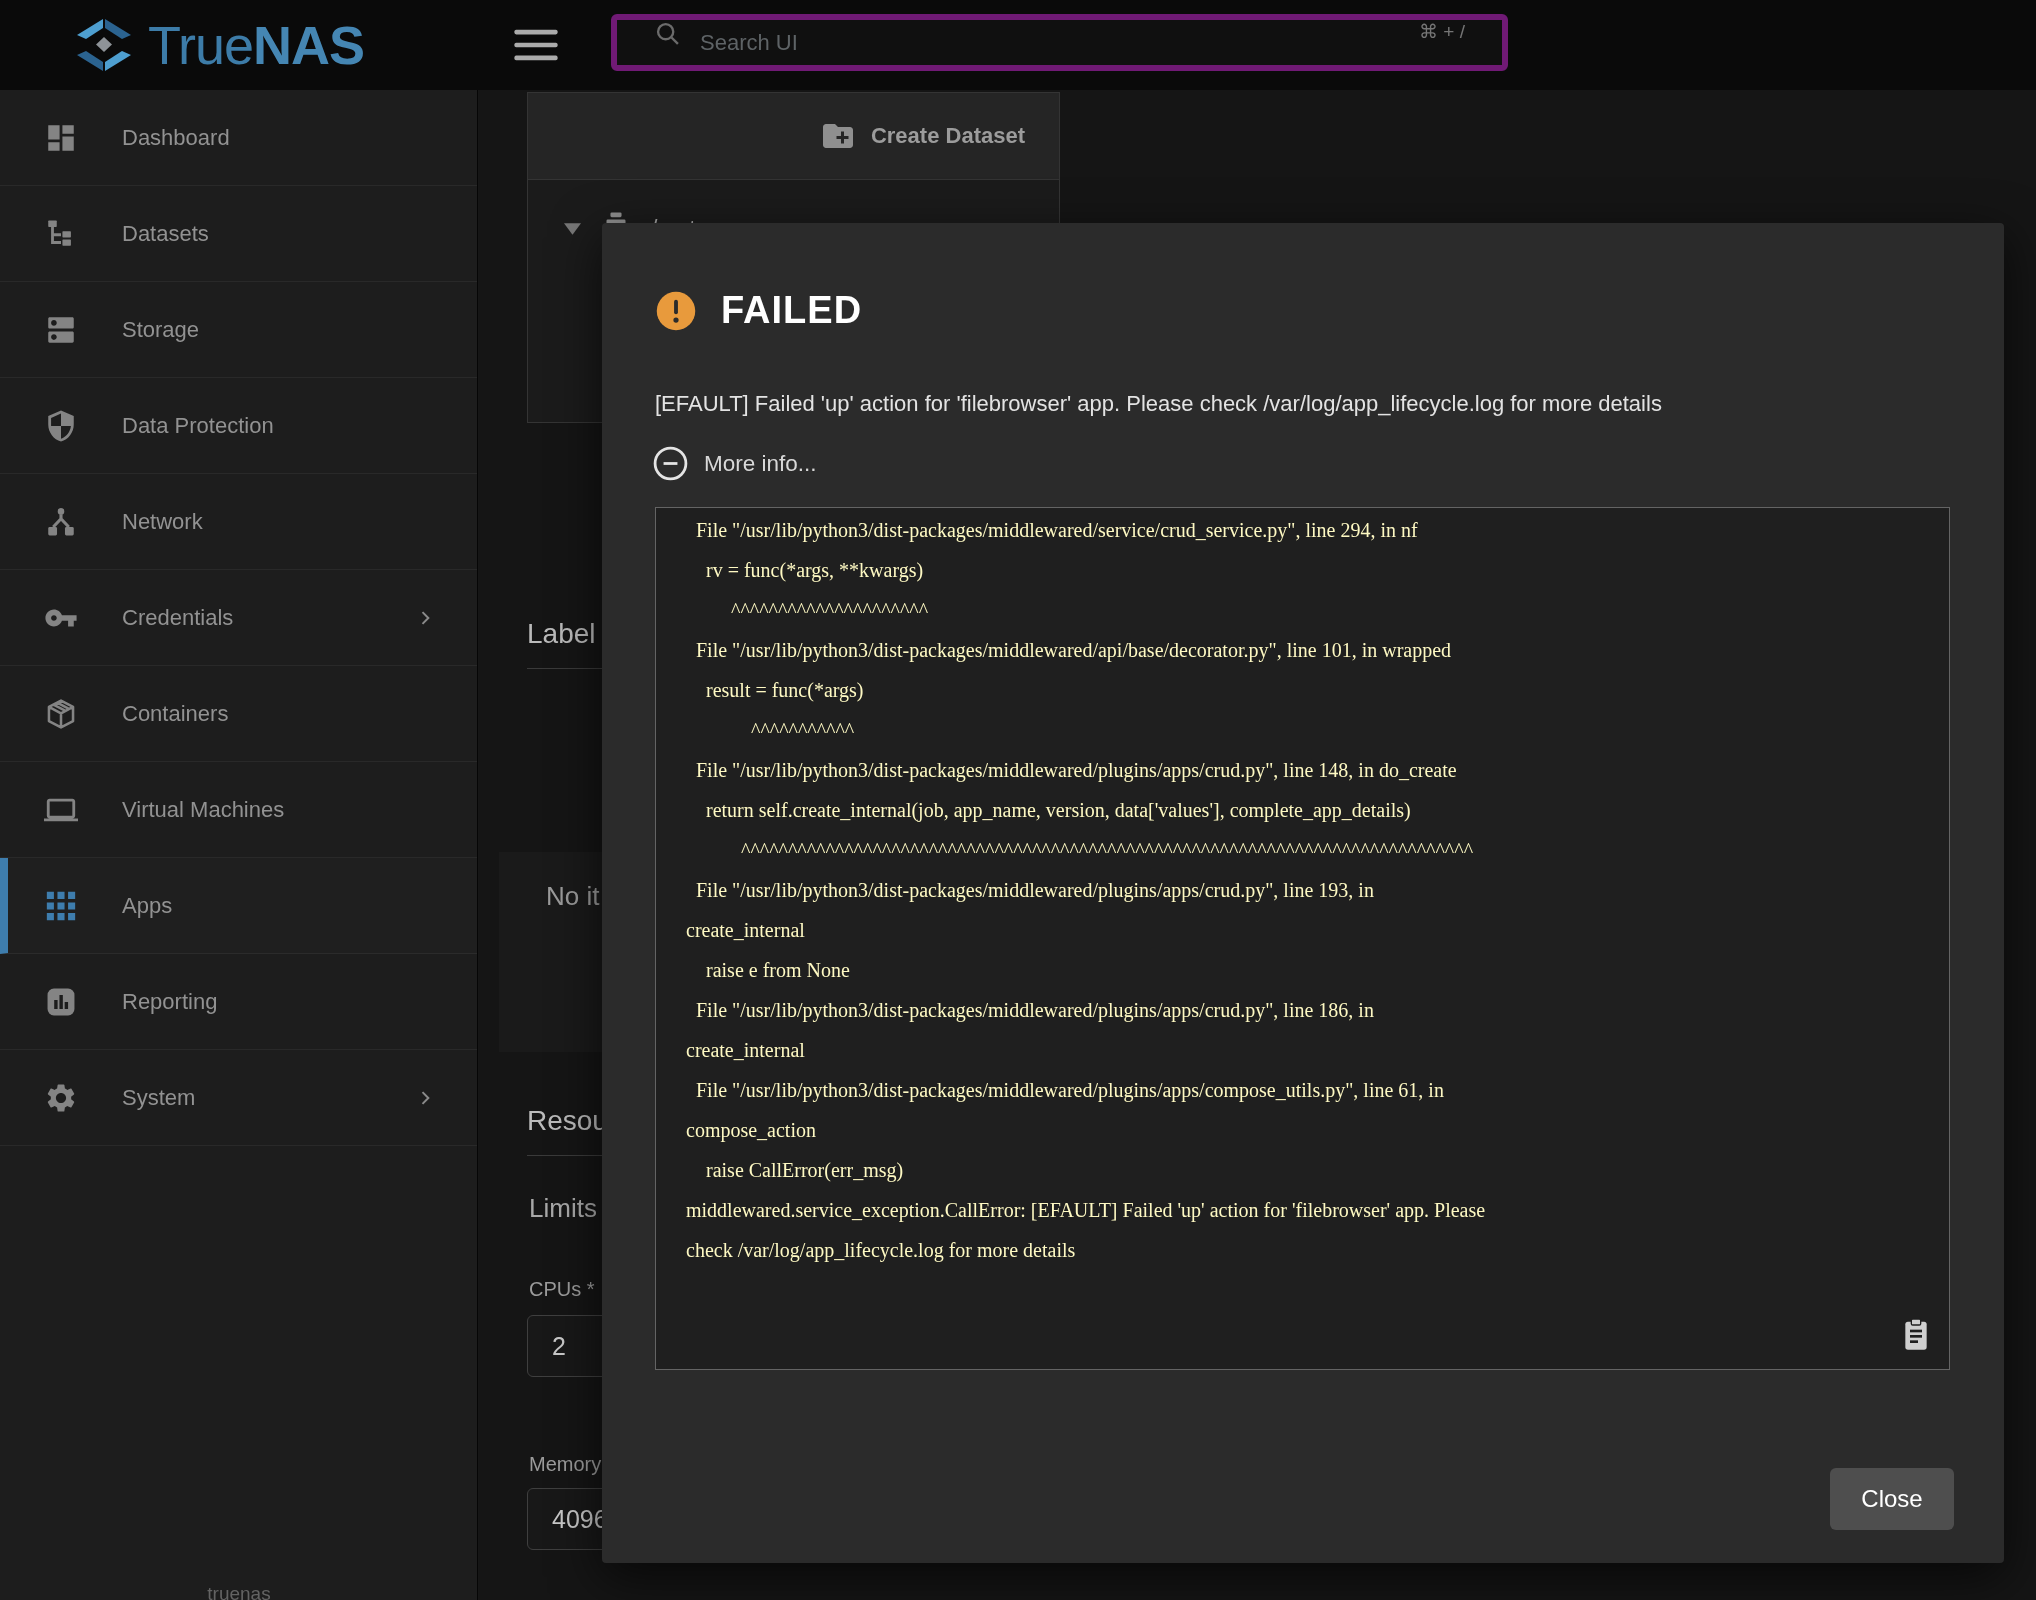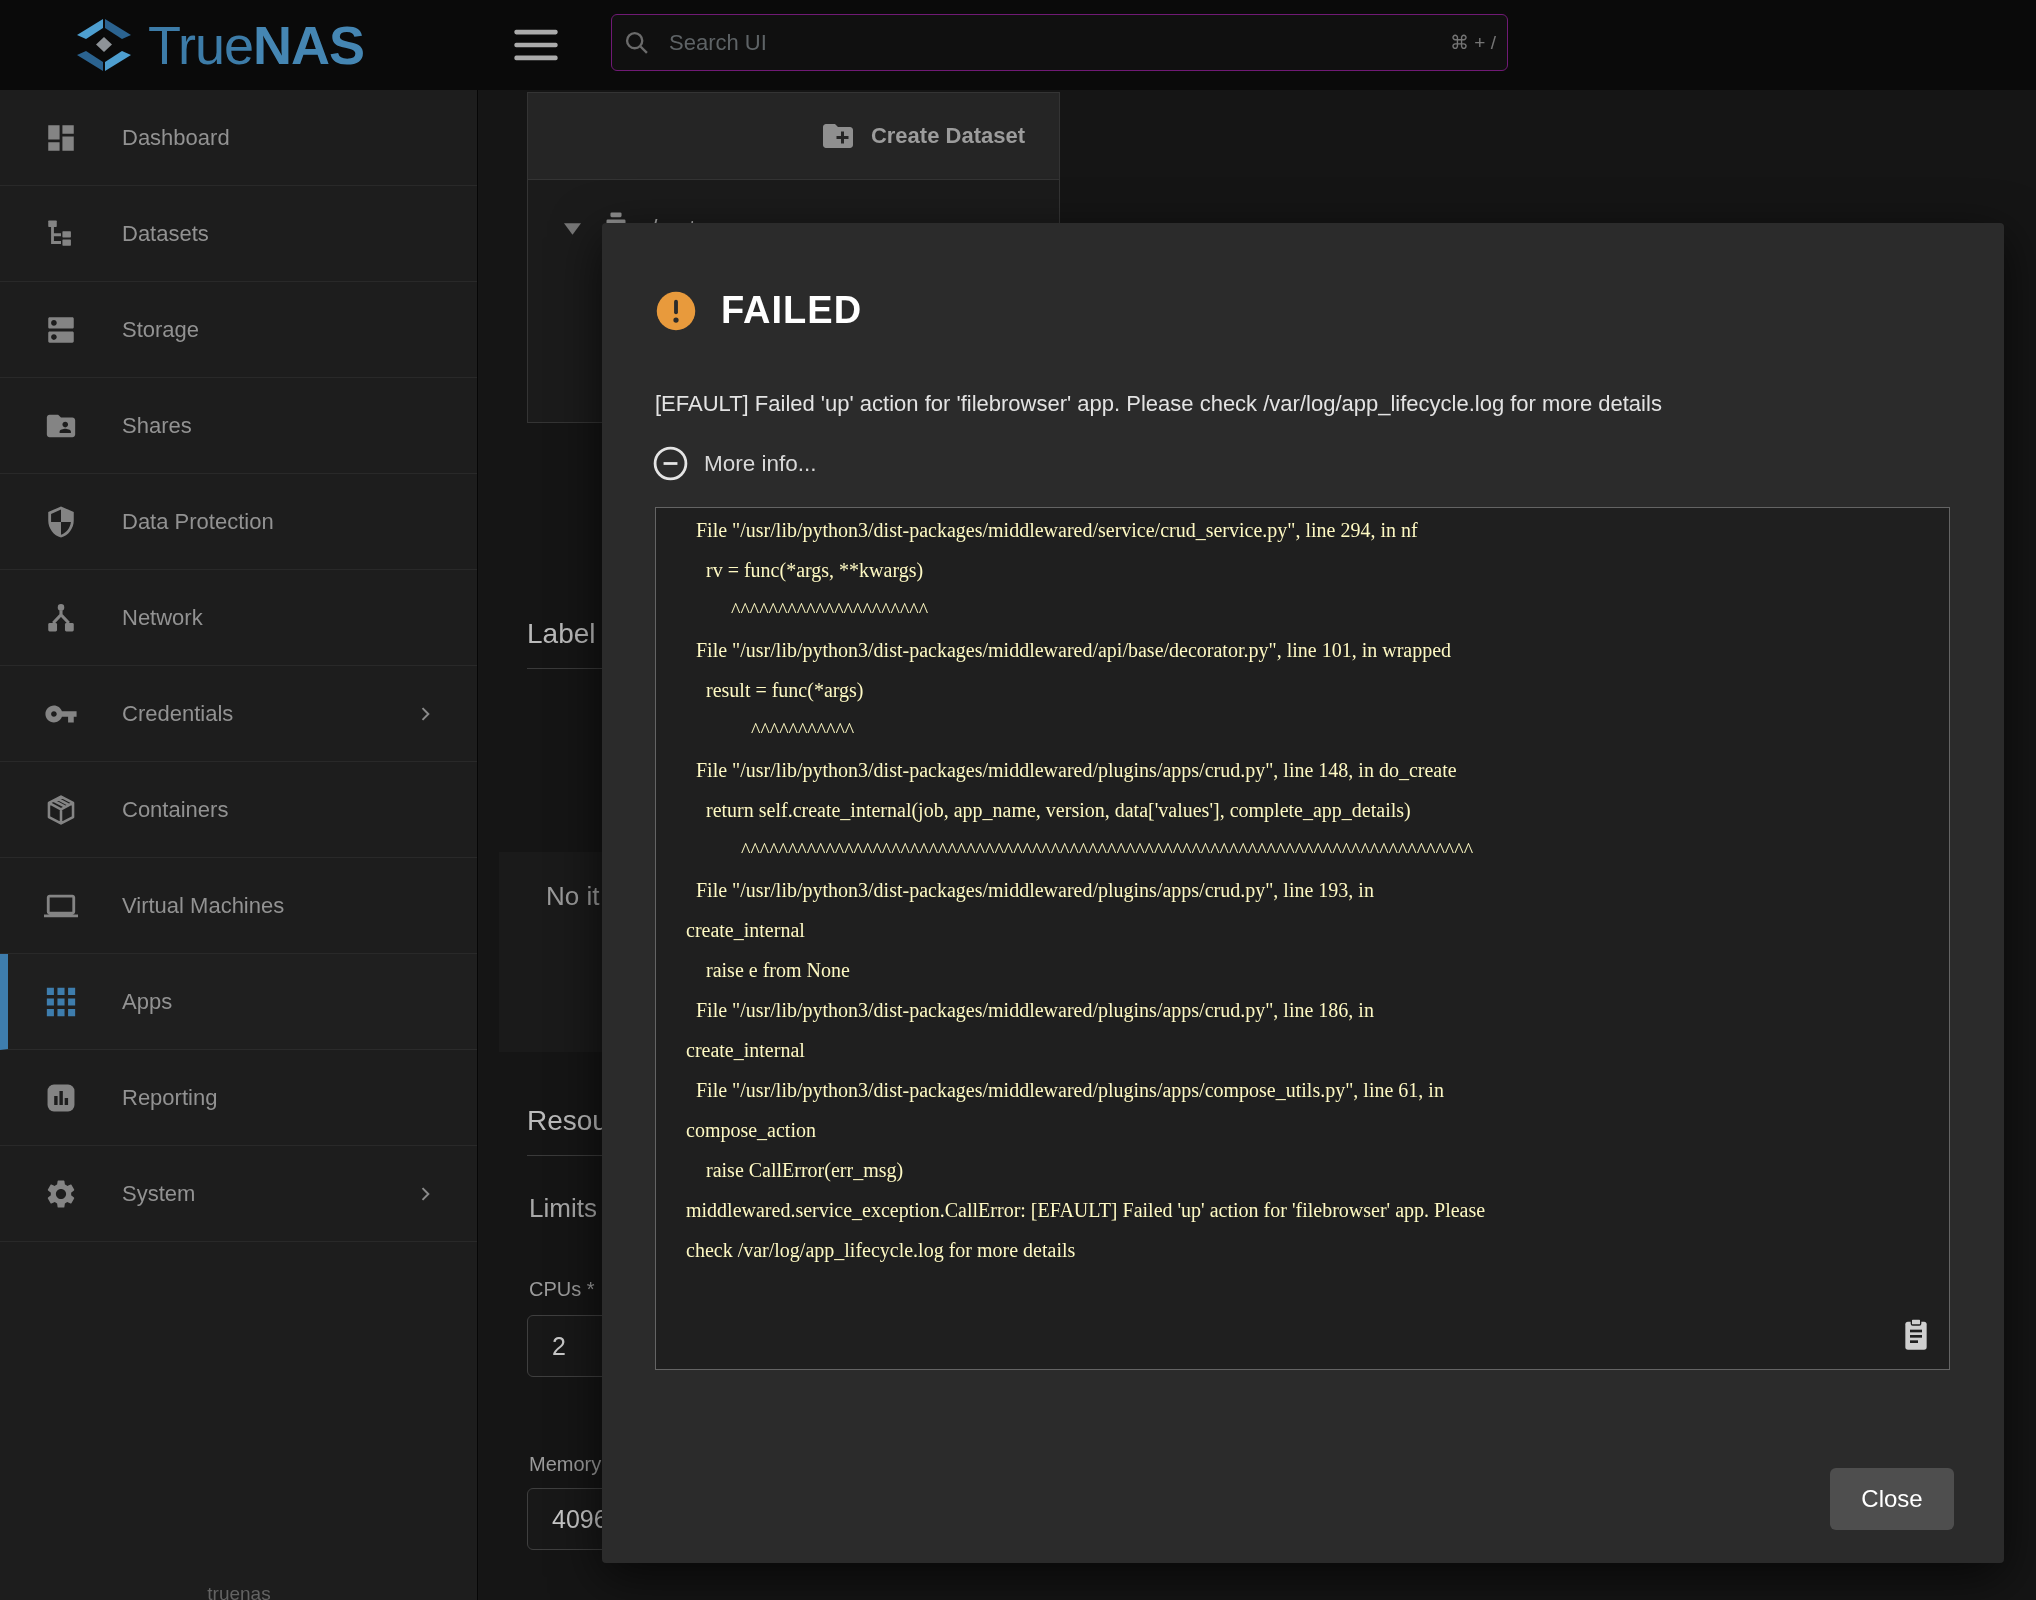--- a/index.html
+++ b/index.html
@@ -7,22 +7,22 @@
     font-family:"Liberation Sans",sans-serif;background:#161616;}
   .abs{position:absolute;}
 
   
   .topbar{left:0;top:0;width:2036px;height:90px;background:#0a0a0a;}
   .logo-mark{left:72px;top:16px;}
   .brand-text{left:148px;top:14px;font-size:54px;letter-spacing:-1px;}
   .brand-text .t{color:#3D7CA8;font-weight:400;}
   .brand-text .n{color:#4586B3;font-weight:700;}
   .hamburger{left:512px;top:27px;width:48px;height:38px;background:none;border:none;padding:0;cursor:pointer;color:#ABABAB;}
-  .searchbox{left:611px;top:14px;width:897px;height:57px;border:1px solid #701a75;border-radius:6px;
-    background:#101010;display:flex;align-items:center;padding:0 11px;box-sizing:border-box;color:#6B6B6B;}
+  .searchbox{left:611px;top:14px;width:897px;height:57px;border:6px solid #701a75;border-radius:6px;
+    background:#101010;display:flex;padding:0 37px;box-sizing:border-box;color:#6B6B6B;}
   .searchbox input{flex:1;background:transparent;border:none;outline:none;color:#CFCFCF;
     font-size:22px;margin-left:16px;font-family:"Liberation Sans",sans-serif;}
   .searchbox input::placeholder{color:#5E6366;}
   .shortcut{color:#757575;font-size:19px;white-space:nowrap;}
 
   
   .sidebar{left:0;top:90px;width:478px;height:1510px;background:#1D1D1D;border-right:1px solid #060606;box-sizing:border-box;}
   .nav-item{height:96px;display:flex;align-items:center;padding-left:44px;
     border-bottom:1px solid rgba(255,255,255,0.055);cursor:pointer;box-sizing:border-box;}
   .nav-item .nic{width:34px;height:34px;color:#848484;flex:none;display:flex;}
@@ -128,28 +128,20 @@
 
     <div class="nav-item">
       <span class="nic">
           <svg viewBox="0 0 24 24" fill="currentColor">
             <path d="M20 13H4c-.55 0-1 .45-1 1v6c0 .55.45 1 1 1h16c.55 0 1-.45 1-1v-6c0-.55-.45-1-1-1zM7 19c-1.1 0-2-.9-2-2s.9-2 2-2 2 .9 2 2-.9 2-2 2zM20 3H4c-.55 0-1 .45-1 1v6c0 .55.45 1 1 1h16c.55 0 1-.45 1-1V4c0-.55-.45-1-1-1zM7 9c-1.1 0-2-.9-2-2s.9-2 2-2 2 .9 2 2-.9 2-2 2z"></path>
           </svg>
         </span>
       <span class="nlabel">Storage</span>
     </div>
 
-    <div class="nav-item">
-      <span class="nic">
-          <svg viewBox="0 0 24 24" fill="currentColor">
-            <path d="M20 6h-8l-2-2H4c-1.1 0-2 .9-2 2v12c0 1.1.9 2 2 2h16c1.1 0 2-.9 2-2V8c0-1.1-.9-2-2-2zm-5 3c1.1 0 2 .9 2 2s-.9 2-2 2-2-.9-2-2 .9-2 2-2zm4 8h-8v-1c0-1.33 2.67-2 4-2s4 .67 4 2v1z"></path>
-          </svg>
-        </span>
-      <span class="nlabel">Shares</span>
-    </div>
 
     <div class="nav-item">
       <span class="nic">
           <svg viewBox="0 0 24 24" fill="currentColor">
             <path d="M12 1L3 5v6c0 5.55 3.84 10.74 9 12 5.16-1.26 9-6.45 9-12V5l-9-4zm0 10.99h7c-.53 4.12-3.28 7.79-7 8.94V12H5V6.3l7-3.11v8.8z"></path>
           </svg>
         </span>
       <span class="nlabel">Data Protection</span>
     </div>
 

